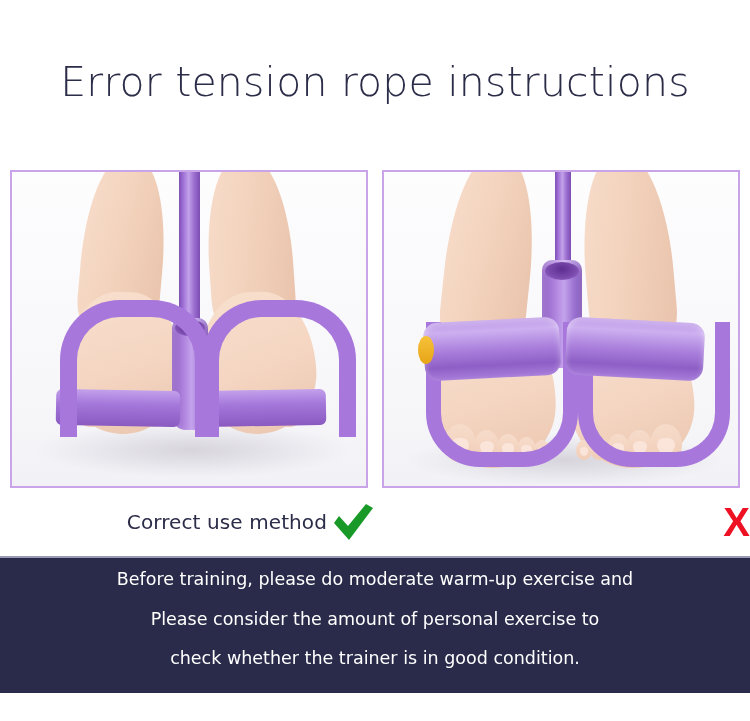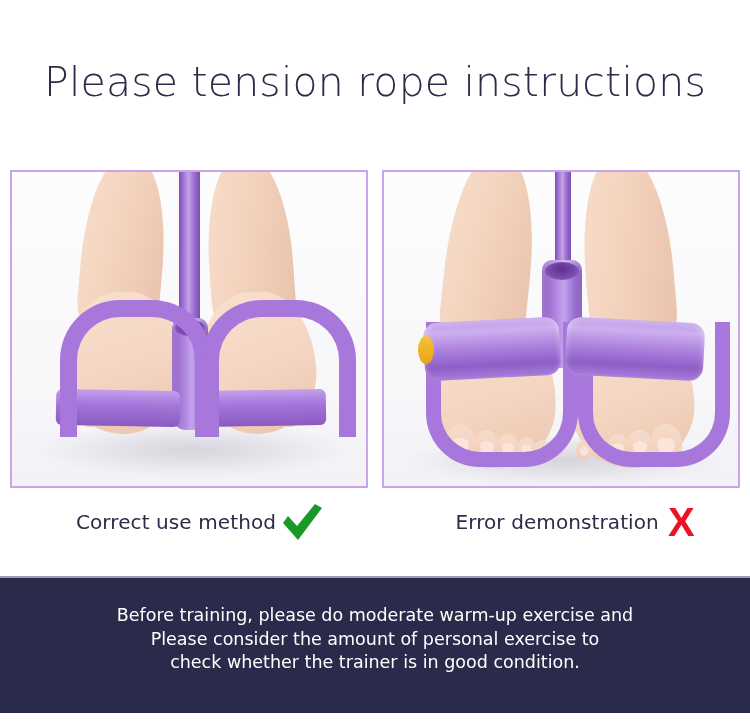--- a/index.html
+++ b/index.html
@@ -129,21 +129,21 @@
     position: absolute;
     left: 0; top: 494px;
     width: 750px;
     height: 56px;
     display: flex;
   }
   .caption {
     width: 375px;
     display: flex;
     align-items: center;
-    justify-content: center;
+    justify-content: flex-end;
     margin-left: 25px;
   }
   .caption-text {
     font-size: 20px;
     color: #2b2c48;
     font-family: "DejaVu Sans", sans-serif;
     font-weight: 400;
     letter-spacing: .1px;
     white-space: nowrap;
   }
@@ -153,46 +153,47 @@
     font-size: 40px;
     font-weight: 700;
     line-height: 1;
     color: #ee1124;
     font-family: "Liberation Sans", sans-serif;
   }
 
   
   .banner {
     position: absolute;
-    left: 0; top: 576px;
+    left: 0; top: 556px;
     width: 750px;
     height: 137px;
     background: #2a2b4a;
     border-top: 2px solid #9a9ab4;
     box-sizing: border-box;
     display: flex;
     flex-direction: column;
     align-items: center;
     justify-content: center;
     padding-bottom: 12px;
+    gap: 16px;
   }
   .banner-line {
     color: #ffffff;
     font-size: 17.5px;
     line-height: 23.5px;
     font-family: "DejaVu Sans", sans-serif;
     font-weight: 400;
     white-space: nowrap;
     text-align: center;
   }
 </style>
 </head>
 <body>
 
-<div class="page-title">Please tension rope instructions</div>
+<div class="page-title">Error tension rope instructions</div>
 
 <div class="panels">
 
   <div class="photo-frame">
     <div class="scene">
 
       <div class="shadow-soft" style="left:20px; top:250px; width:320px; height:56px;"></div>
 
       <div class="leg" style="left:70px; top:-14px; width:82px; height:182px; transform:rotate(5deg);"></div>
       <div class="leg" style="left:196px; top:-14px; width:84px; height:180px; transform:rotate(-4deg);"></div>
@@ -283,21 +284,20 @@
   <div class="caption">
     <span class="caption-text">Correct use method</span>
     <span class="mark-check">
       <svg width="46" height="40" viewBox="0 0 46 40" aria-hidden="true">
         <path d="M5 21 L10 14 L19 24 L37 2 L44 6 L20 38 Z" fill="#199a28"></path>
       </svg>
     </span>
   </div>
 
   <div class="caption">
-    <span class="caption-text">Error demonstration</span>
     <span class="mark-cross">X</span>
   </div>
 
 </div>
 
 <div class="banner">
   <div class="banner-line">Before training, please do moderate warm-up exercise and</div>
   <div class="banner-line">Please consider the amount of personal exercise to</div>
   <div class="banner-line">check whether the trainer is in good condition.</div>
 </div>

